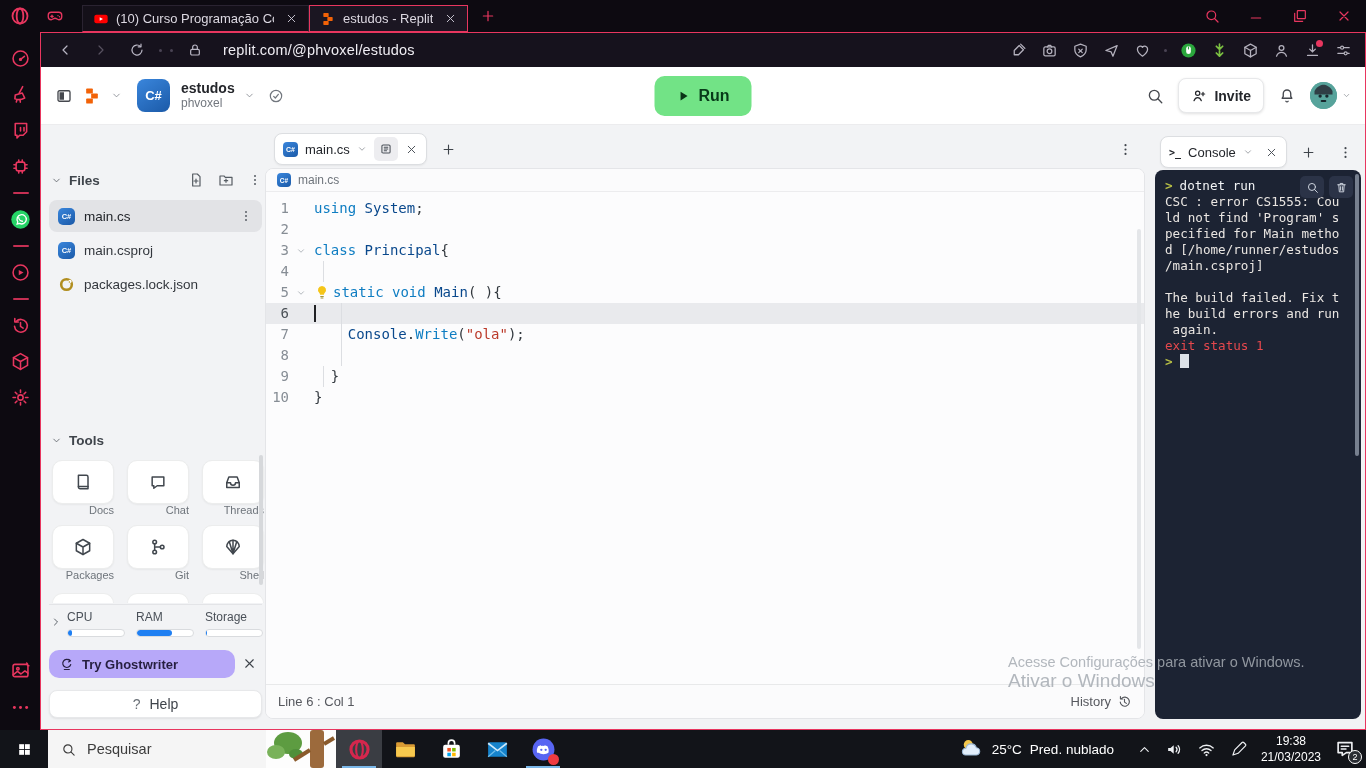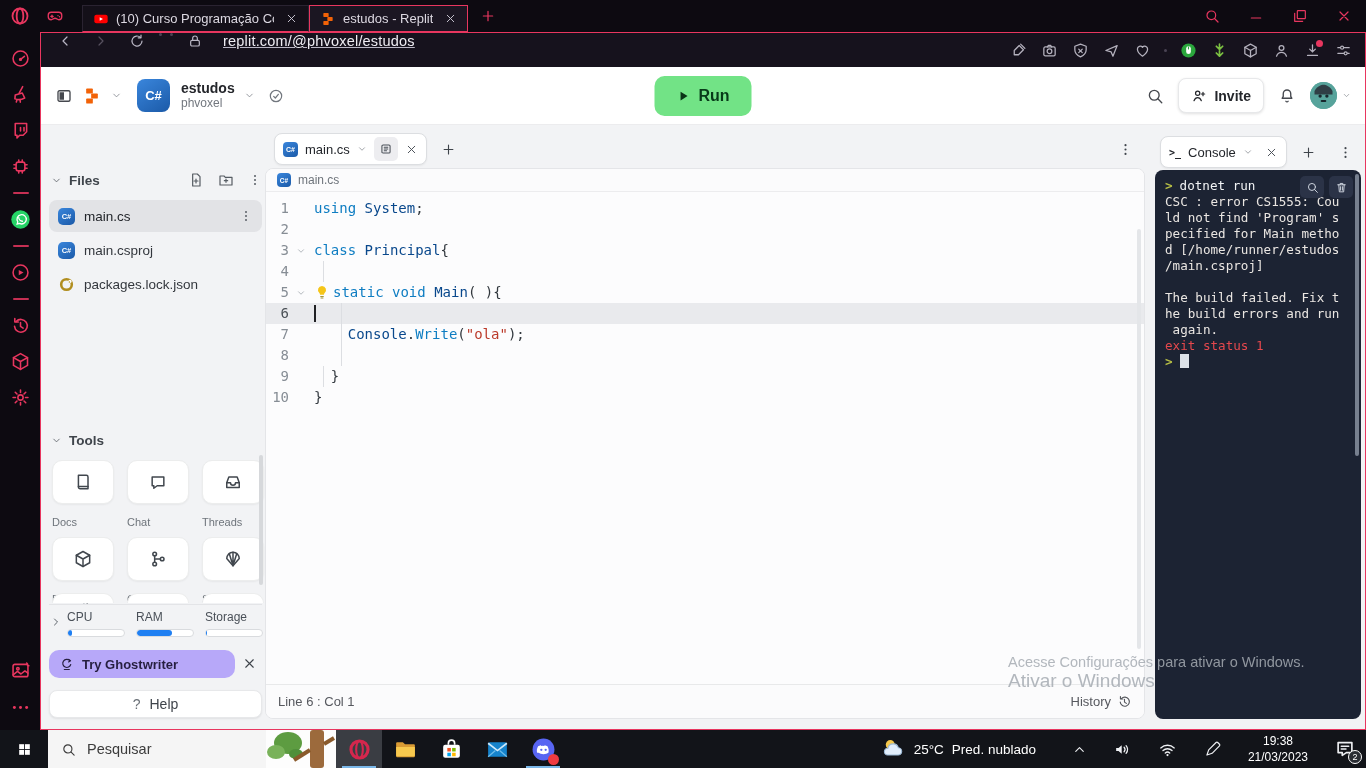--- a/index.html
+++ b/index.html
@@ -18,21 +18,21 @@
        color:#ddd9e2;font-size:13px;background:#141019;border:1px solid #2a2331;border-bottom:1px solid #e8365f;}
   .tab.active{background:#1b1622;border:1px solid #e8365f;}
   .tab .fav{width:16px;height:16px;}
   .tab .title{max-width:158px;overflow:hidden;white-space:nowrap;}
   .tab .tclose{width:13px;height:13px;color:#c9c5d1;margin-left:4px;}
   #newTab{width:16px;height:16px;color:#e8365f;margin-left:12px;}
   .winbtn{width:16px;height:16px;color:#e8365f;margin:0 14px;}
 
   
   #addrbar{position:absolute;left:41px;top:33px;right:1px;height:34px;background:#16121d;
-           display:flex;color:#b9b6c4;text-decoration:underline;}
+           display:flex;align-items:center;color:#b9b6c4;}
   .navico{width:16px;height:16px;margin:0 10px;}
   .navico.dis{color:#57515f;}
   #urlTxt{color:#efedf3;font-size:14.5px;margin-left:10px;letter-spacing:.2px;}
   #addricons{margin-left:auto;display:flex;align-items:center;gap:4px;padding-right:8px;}
   #addricons .aico{width:17px;height:17px;margin:0 5px;position:relative;color:#b4b1bd;}
   .adot{position:absolute;right:-2px;top:-2px;width:7px;height:7px;border-radius:50%;background:#e8365f;}
   .asep{width:3px;height:3px;border-radius:50%;background:#4a4454;margin:0 4px;}
 
   
   #gxsidebar{position:absolute;left:0;top:32px;width:41px;bottom:38px;background:#0d0a11;
@@ -75,21 +75,21 @@
   .headIcons{margin-left:auto;display:flex;align-items:center;gap:14px;color:#565c63;}
   .headIcons .ico{width:16px;height:16px;}
   .frow{left:8px;width:213px;height:32px;display:flex;align-items:center;gap:9px;padding:0 9px;border-radius:8px;
         font-size:13.5px;color:#33373d;}
   .frow.sel{background:#e2e3e6;color:#23262b;}
   .frow .kebab{margin-left:auto;width:14px;height:14px;color:#5a5f66;}
   .fico{width:17px;height:17px;}
   .tile{width:62px;height:44px;background:#fff;border:1px solid #eceded;border-radius:10px;box-shadow:0 1px 2px rgba(0,0,0,.05);
         display:flex;align-items:center;justify-content:center;color:#41474e;}
   .tile .ico{width:20px;height:20px;}
-  .tlabel{width:62px;text-align:left;font-size:11px;color:#6e747b;margin-top:12px;}
+  .tlabel{width:62px;text-align:right;font-size:11px;color:#6e747b;margin-top:0;}
   .toolCell{display:flex;flex-direction:column;align-items:center;}
   #toolsGrid{left:11px;top:393px;display:grid;grid-template-columns:repeat(3,62px);column-gap:13px;row-gap:9px;}
   .sliver{position:absolute;width:62px;height:10px;background:#fff;border:1px solid #eceded;border-bottom:none;
           border-radius:10px 10px 0 0;top:526px;}
   #meterRow{left:26px;top:543px;width:196px;display:flex;gap:11px;}
   .meter{flex:1;}
   .mlabel{font-size:12px;color:#4a5058;margin-bottom:5px;}
   .mtrack{height:8px;background:#fff;border:1px solid #d9dbde;border-radius:99px;overflow:hidden;}
   .mfill{height:100%;background:#1f7ff2;border-radius:99px;}
   #gwBtn{left:8px;top:583px;width:186px;height:28px;border-radius:10px;background:#b7a8f9;display:flex;align-items:center;
@@ -156,21 +156,21 @@
   #tbSearch .ico{width:15px;height:15px;color:#3a3a3a;margin:0 9px 0 13px;}
   #tbSearchInput{border:none;background:transparent;font-size:14.5px;color:#202020;width:150px;outline:none;
                  font-family:"Liberation Sans",sans-serif;}
   #tbSearchInput::placeholder{color:#3c3c3c;}
   #treeArt{position:absolute;right:0;top:0;bottom:0;width:70px;}
   .appTile{width:46px;display:flex;align-items:center;justify-content:center;position:relative;}
   .appTile .ico{width:25px;height:25px;}
   .appTile.focused{background:#3a3d43;}
   .appTile .underline{position:absolute;left:6px;right:6px;bottom:0;height:2px;background:#7ab7e8;}
   .badge{position:absolute;right:7px;bottom:3px;width:11px;height:11px;border-radius:50%;background:#ee3b41;}
-  #tray{margin-left:auto;display:flex;align-items:center;gap:26px;padding-right:8px;}
+  #tray{margin-left:auto;display:flex;align-items:center;gap:13px;padding-right:8px;}
   #tray .tico{width:19px;height:19px;color:#eef0f3;}
   #weatherGrp{display:flex;align-items:center;gap:8px;font-size:13.5px;}
   #weatherGrp .wico{width:26px;height:26px;}
   #clockGrp{font-size:12px;text-align:center;line-height:1.35;}
   #notifyGrp{position:relative;width:24px;height:22px;color:#eef0f3;}
   #notifyBadge{position:absolute;right:-4px;bottom:-4px;width:14px;height:14px;border-radius:50%;background:#2a2d33;
                border:1.5px solid #fff;color:#fff;font-size:9px;display:flex;align-items:center;justify-content:center;}
 </style>
 </head>
 <body>

